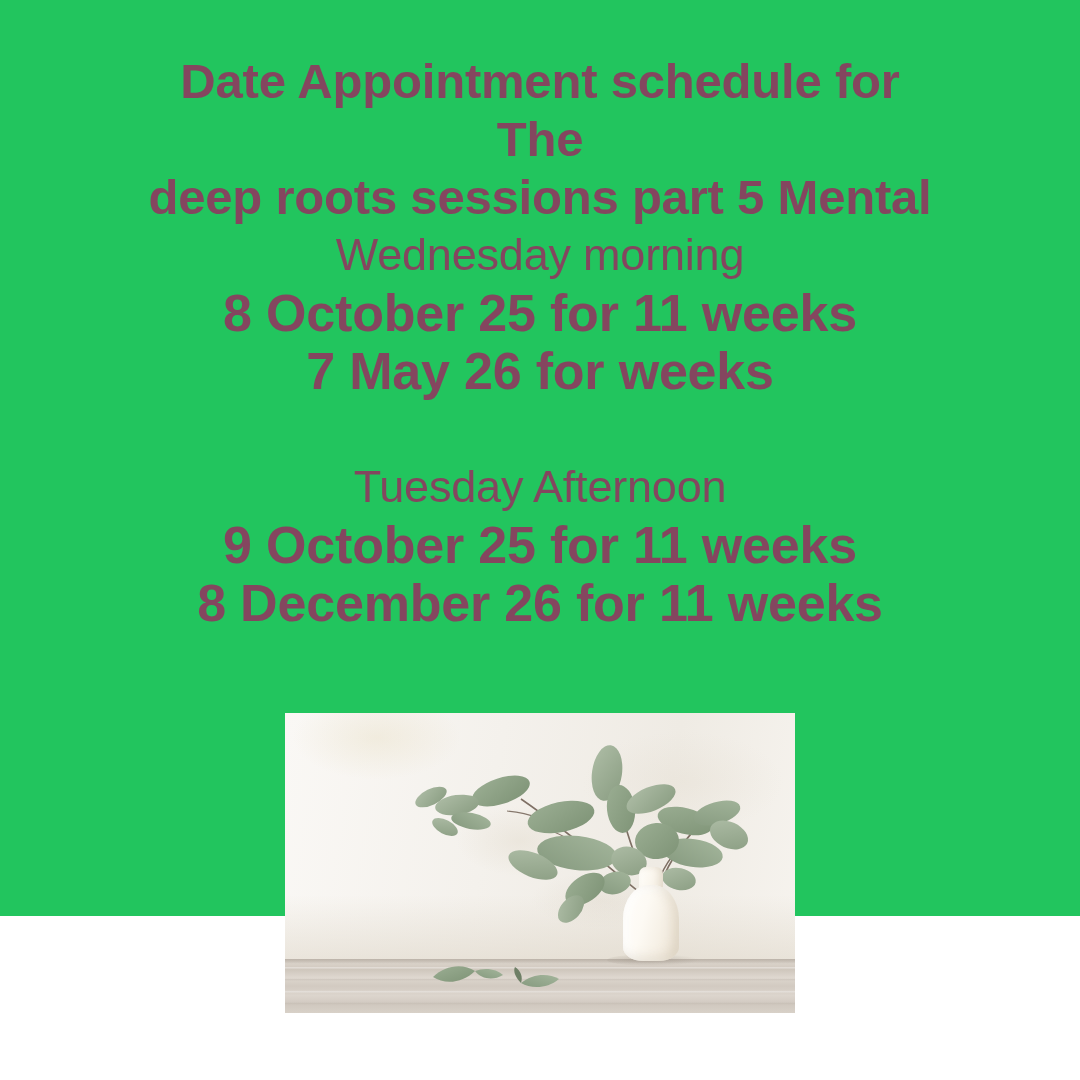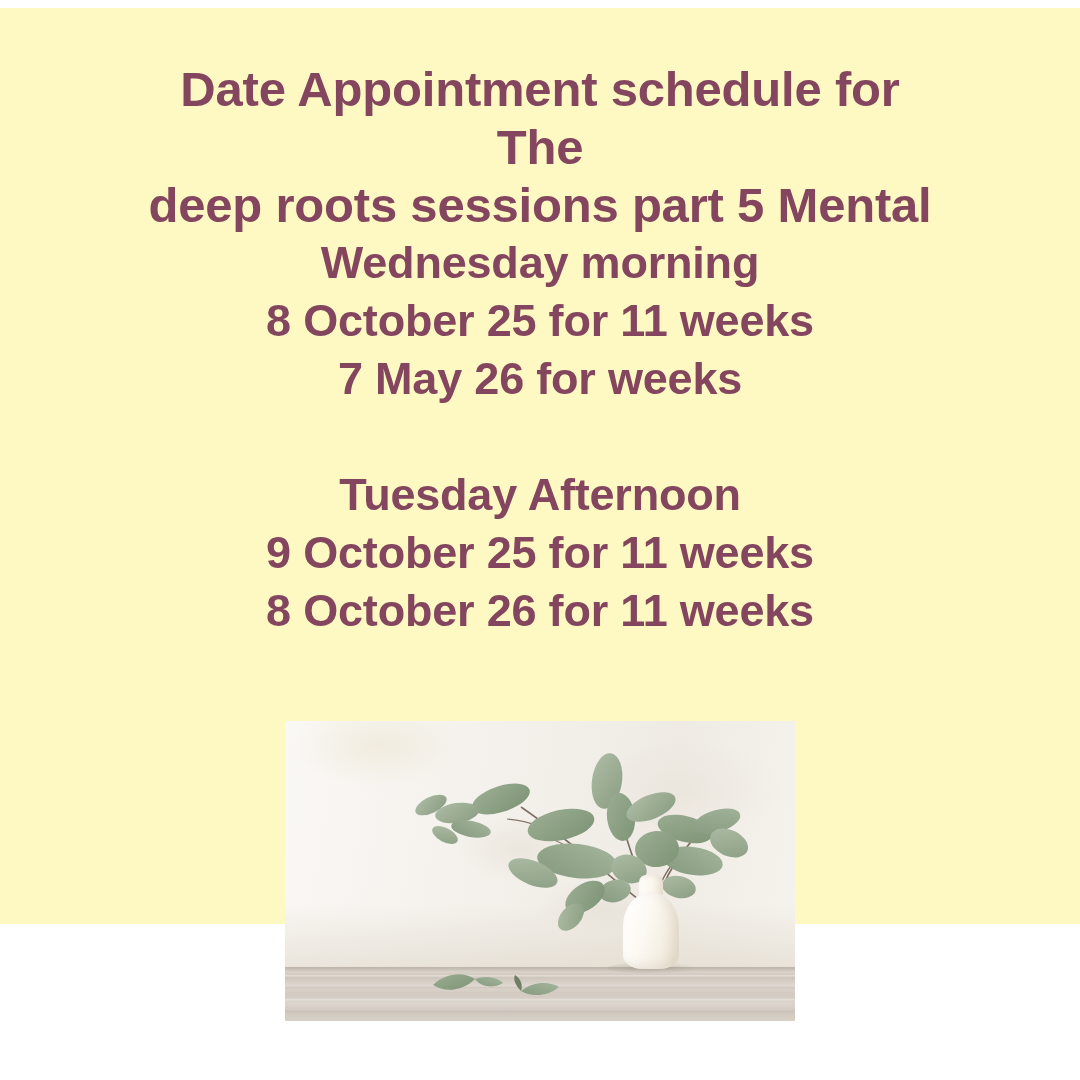--- a/index.html
+++ b/index.html
@@ -11,25 +11,24 @@
     height: 1080px;
     background: #ffffff;
     font-family: "Liberation Sans", sans-serif;
     overflow: hidden;
   }
 
   .poster {
     position: relative;
     width: 1080px;
     height: 916px;
-    background: #fef9c3;
+    background: #22c55e;
     display: flex;
     flex-direction: column;
     align-items: center;
-    margin-top: 8px;
   }
 
   
   .text-block {
     width: 100%;
     text-align: center;
     padding-top: 52px;
     color: #84465F;
     font-weight: bold;
     letter-spacing: -0.2px;
@@ -46,26 +45,26 @@
   }
 
   .session-group {
     margin: 0 auto;
     text-align: center;
   }
 
   .group-heading {
     font-size: 45px;
     line-height: 58px;
-    font-weight: bold;
+    font-weight: normal;
     color: #84465F;
   }
 
   .group-line {
-    font-size: 45px;
+    font-size: 52px;
     line-height: 58px;
     font-weight: bold;
     color: #84465F;
   }
 
   .group-gap {
     height: 58px;
   }
 
   
@@ -208,21 +207,21 @@
       <div class="group-heading">Wednesday morning</div>
       <div class="group-line">8 October 25 for 11 weeks</div>
       <div class="group-line">7 May 26 for weeks</div>
     </div>
 
     <div class="group-gap"></div>
 
     <div class="session-group">
       <div class="group-heading">Tuesday Afternoon</div>
       <div class="group-line">9 October 25 for 11 weeks</div>
-      <div class="group-line">8 October 26 for 11 weeks</div>
+      <div class="group-line">8 December 26 for 11 weeks</div>
     </div>
 
   </div>
 
   <div class="photo-wrap">
     <div class="photo">
 
       <div class="wall"></div>
 
       <div class="table-top">

